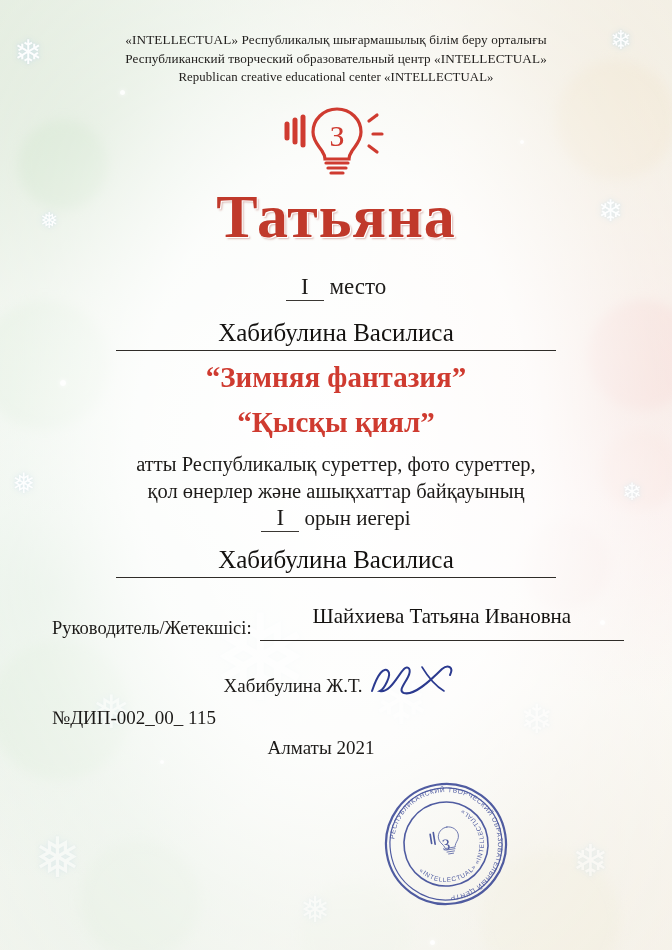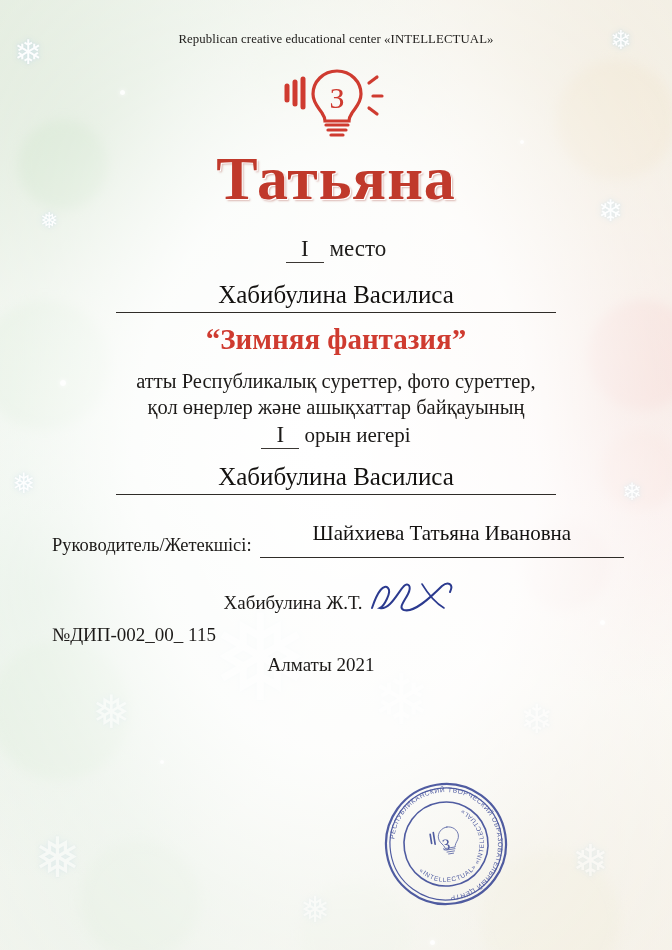--- a/index.html
+++ b/index.html
@@ -278,20 +278,22 @@
     <div class="snow-dot" style="left:600px; top:620px; width:5px; height:5px;"></div>
     <div class="snow-dot" style="left:160px; top:760px; width:4px; height:4px;"></div>
     <div class="snow-dot" style="left:430px; top:940px; width:5px; height:5px;"></div>
   </div>
 
   <div class="bg-layer bg-white-veil"></div>
 
   <div class="content">
 
     <div class="org-block">
+      <div>«INTELLECTUAL» Республикалық шығармашылық білім беру орталығы</div>
+      <div>Республиканский творческий образовательный центр «INTELLECTUAL»</div>
       <div class="org-line-3">Republican creative educational center «INTELLECTUAL»</div>
     </div>
 
     <div class="logo-wrap">
       <svg width="110" height="78" viewBox="0 0 110 78">
         <g stroke="#cf3b30" stroke-width="3.2" fill="none" stroke-linecap="round">
           <path d="M56 8 C70 8 80 19 80 31 C80 40 74 45 71 50 C69 53 68 56 68 58 L44 58 C44 56 43 53 41 50 C38 45 32 40 32 31 C32 19 42 8 56 8 Z"></path>
           <path d="M45 62 L67 62"></path>
           <path d="M47 67 L65 67"></path>
           <path d="M50 72 L62 72"></path>
@@ -310,20 +312,21 @@
 
     <div class="place-row">
       <span class="place-num">I</span>
       <span>место</span>
     </div>
 
     <div class="name-line">Хабибулина Василиса</div>
 
 
     <div class="quoted-red">“Зимняя фантазия”</div>
+    <div class="quoted-red second">“Қысқы қиял”</div>
 
     <div class="desc-kz">
       <div>атты Республикалық суреттер, фото суреттер,</div>
       <div>қол өнерлер және ашықхаттар байқауының</div>
     </div>
 
     <div class="place-row-kz">
       <span class="place-num">I</span>
       <span>орын иегері</span>
     </div>

